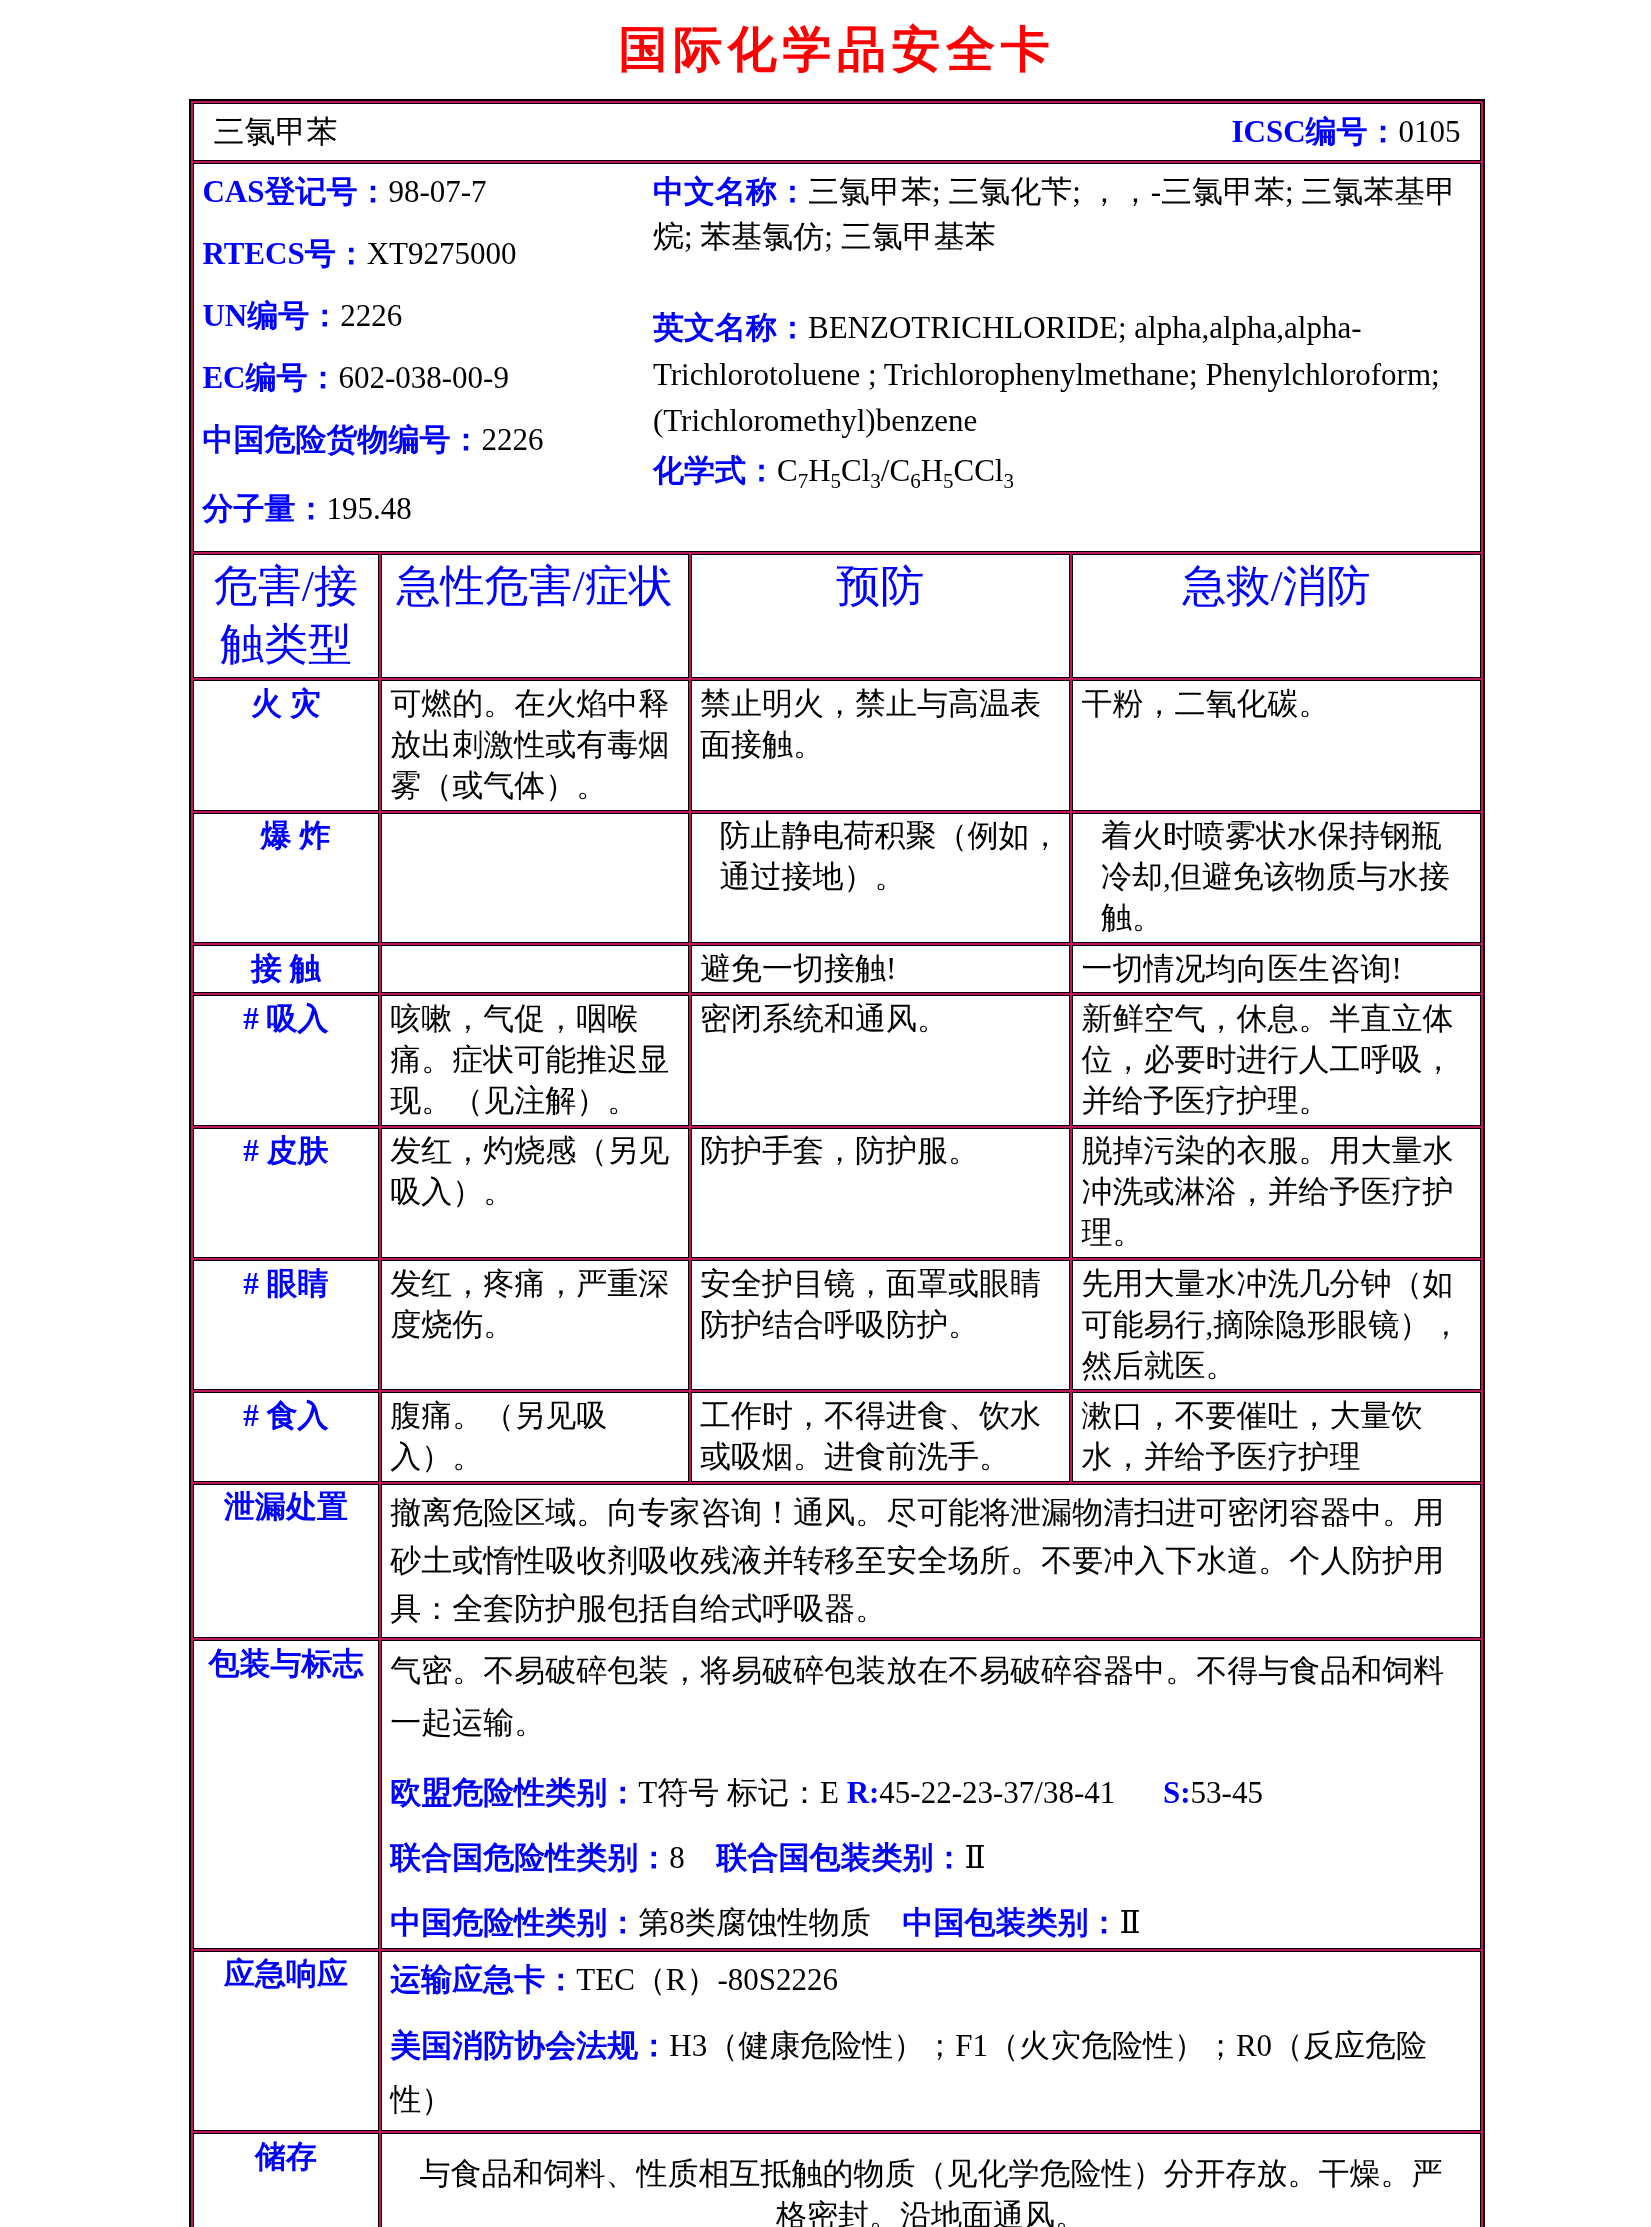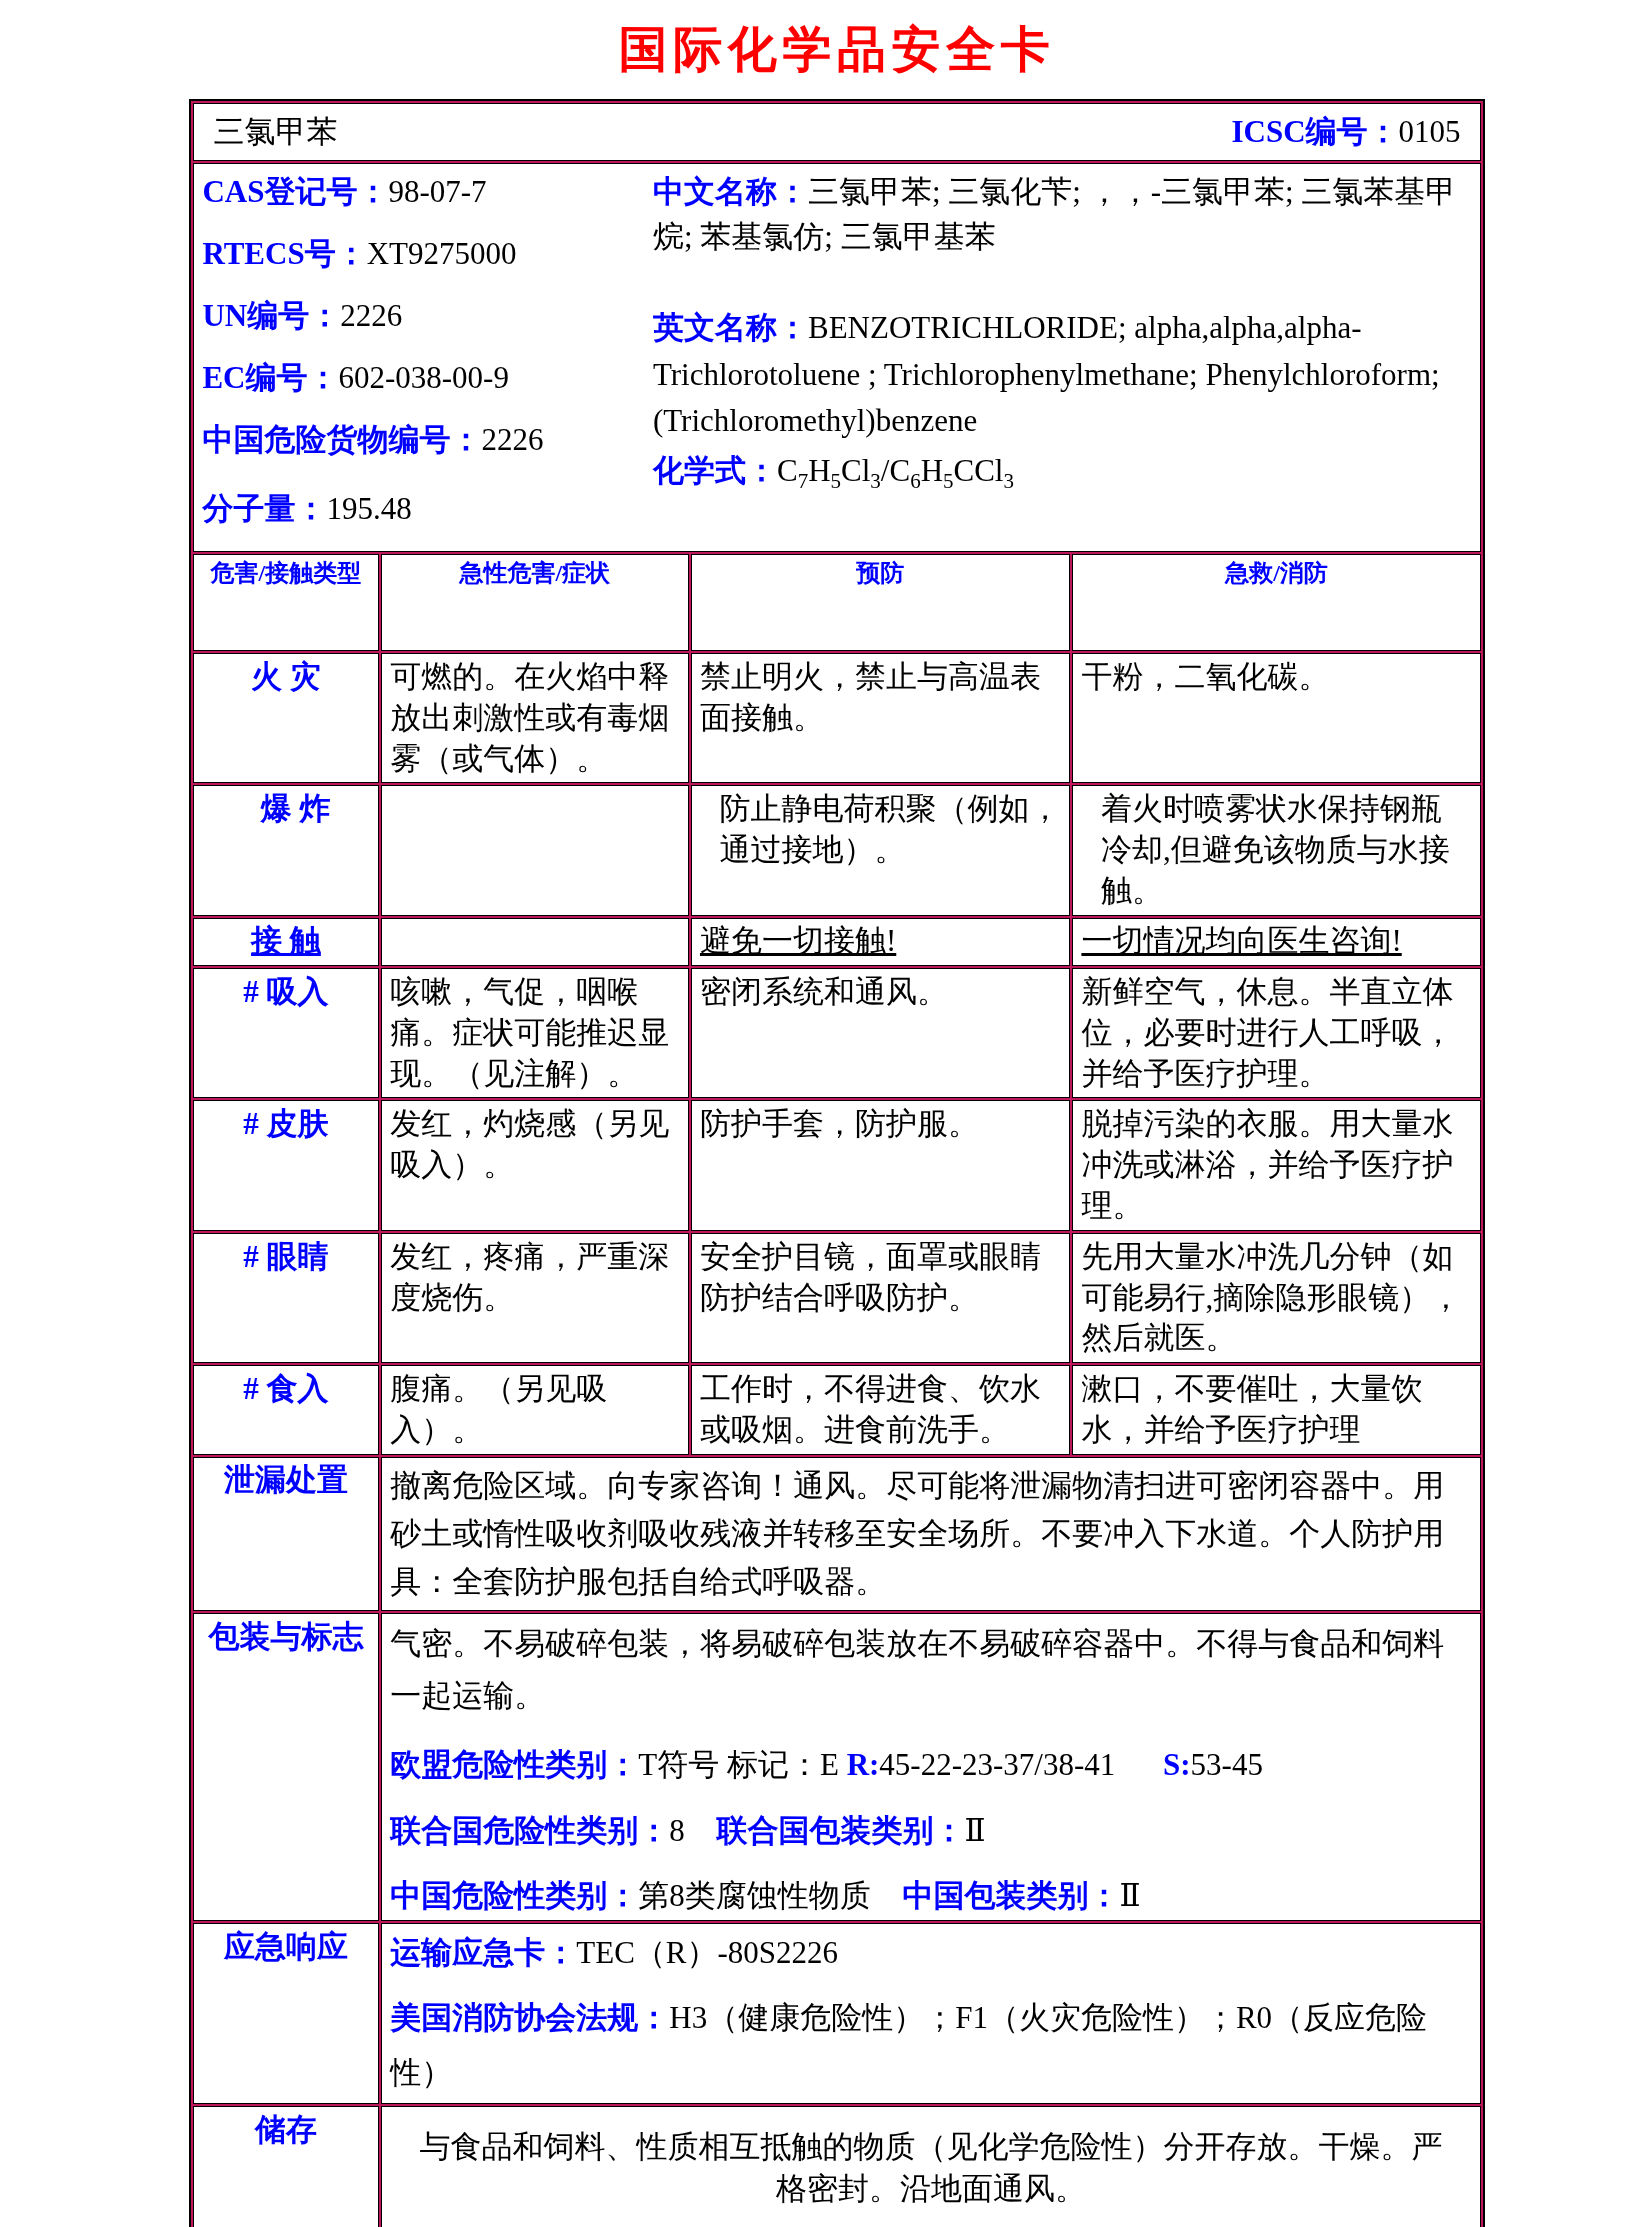--- a/index.html
+++ b/index.html
@@ -60,38 +60,38 @@
   .id-right { width: 64.5%; }
   .id-left p { margin: 2.8px 0 18px 0; line-height: 1.42; }
   .id-left p.mw { margin-top: 25px; }
   .id-right p.cn { margin: 2.8px 0 0 0; line-height: 1.45; }
   .id-right p.en { margin: 46px 0 0 0; line-height: 1.5; }
   .id-right p.fm { margin: 5.6px 0 0 0; }
   sub { font-size: 21px; }
   
   td.th {
     color: #0000ff;
-    font-weight: bold;
+    font-weight: normal;
     text-align: center;
     vertical-align: middle;
-    font-size: 24px;
+    font-size: 44px;
     line-height: 1.35;
     height: 89px;
   }
   td.rowlabel {
     color: #0000ff;
     font-weight: bold;
     text-align: center;
     vertical-align: middle;
     font-size: 31px;
     white-space: nowrap;
   }
   tr.r-fire    td { height: 110px; }
   tr.r-expl    td { height: 114px; padding-left: 28px; }
-  tr.r-contact td { height: 39px; text-decoration: underline;  }
+  tr.r-contact td { height: 39px;  }
   tr.r-inhale  td { height: 109px; }
   tr.r-skin    td { height: 113px; }
   tr.r-eye     td { height: 113px; }
   tr.r-ingest  td { height: 71px; }
   tr.r-spill   td { height: 110px; }
   tr.r-pack    td { height: 239px; }
   tr.r-emerg   td { height: 139px; }
   tr.r-store   td { height: 72px; }
   .spill-text { line-height: 1.55; margin: 1.4px 0; }
   .pack-intro { line-height: 1.68; margin: 1.4px 0 21px 0; }

